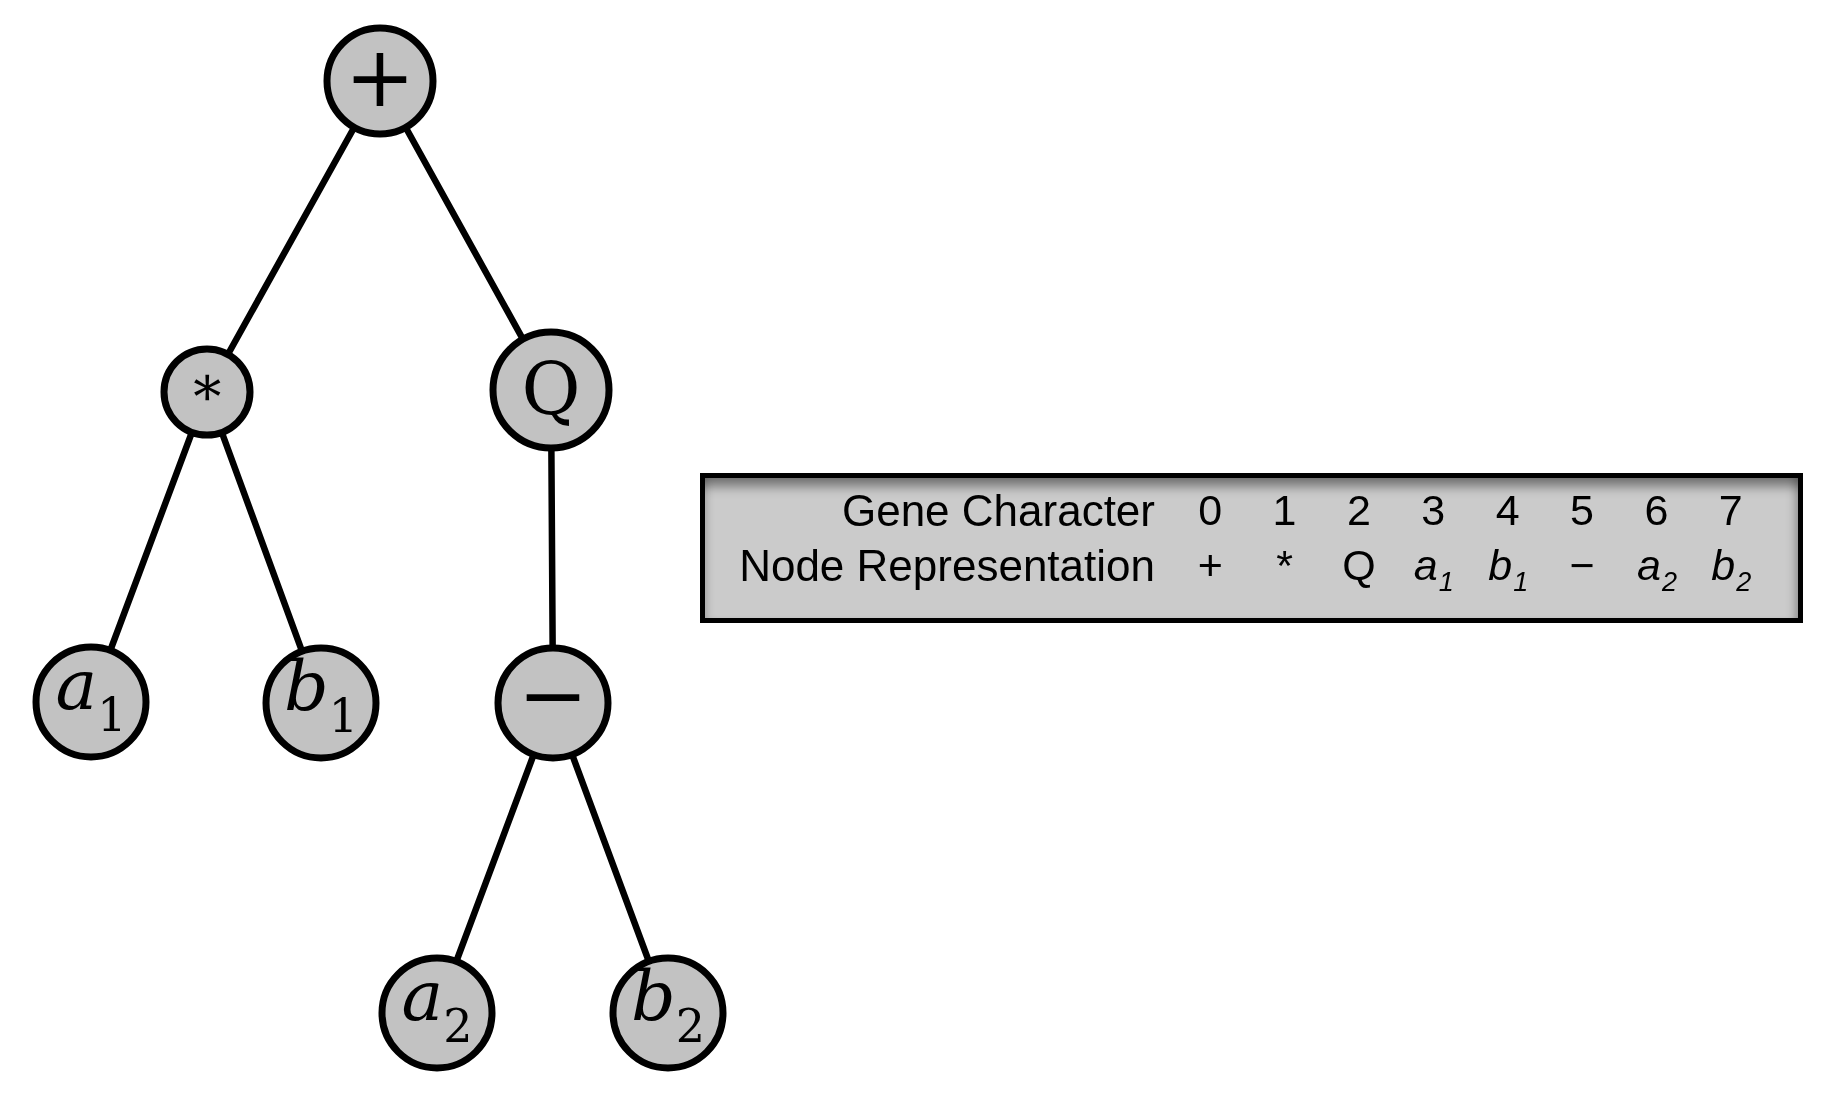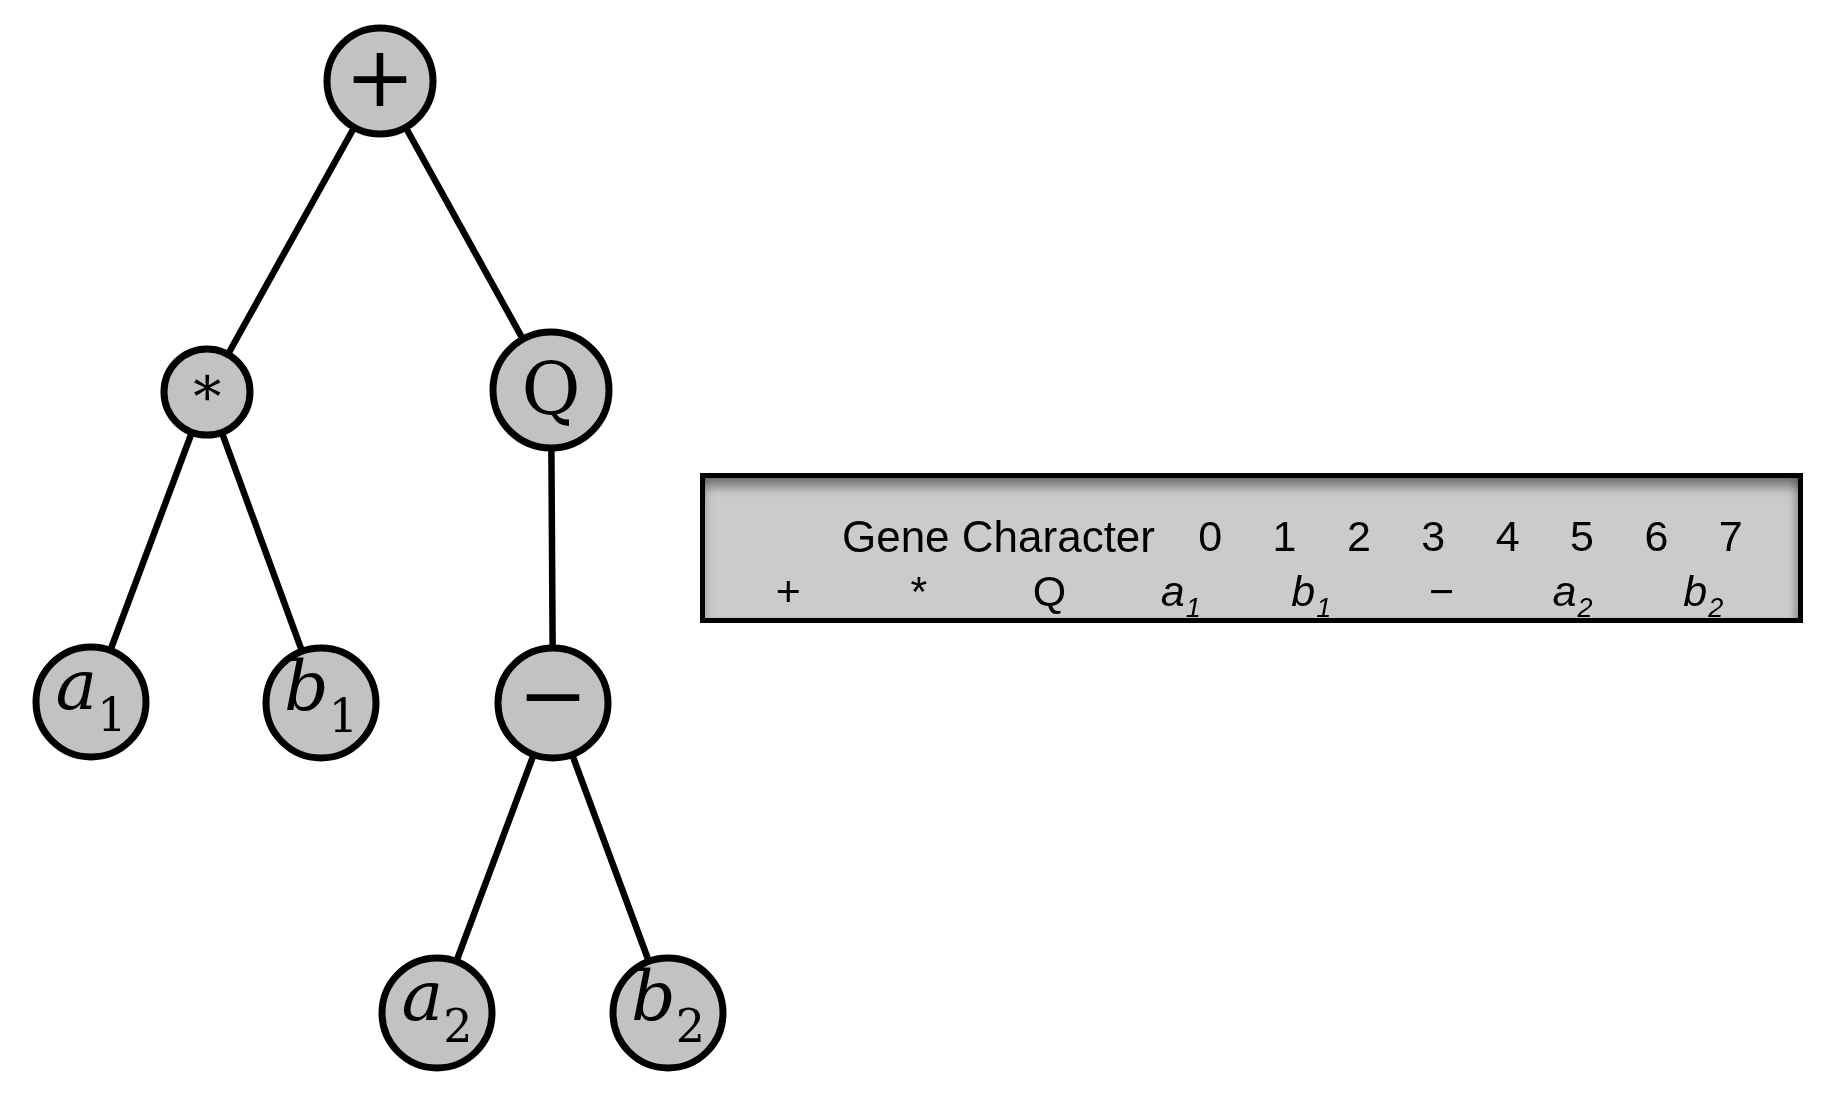--- a/index.html
+++ b/index.html
@@ -38,21 +38,21 @@
     left: 700px;
     top: 473px;
     width: 1103px;
     height: 150px;
     box-sizing: border-box;
     border: 5px solid #000000;
     background: #cbcbcb;
     box-shadow: inset 0 16px 12px -8px rgba(0,0,0,0.45),
                 inset -10px 0 10px -7px rgba(0,0,0,0.28),
                 inset 8px 0 8px -6px rgba(0,0,0,0.18);
-    padding-top: 31px;
+    padding-top: 5px;
   }
   .trow {
     display: flex;
     height: 55px;
     line-height: 55px;
     white-space: nowrap;
   }
   .tlabel {
     flex: 0 0 450px;
     text-align: right;
@@ -120,20 +120,21 @@
           <span class="tcell"><span>1</span></span>
           <span class="tcell"><span>2</span></span>
           <span class="tcell"><span>3</span></span>
           <span class="tcell"><span>4</span></span>
           <span class="tcell"><span>5</span></span>
           <span class="tcell"><span>6</span></span>
           <span class="tcell"><span>7</span></span>
         </div>
     </div>
     <div class="trow">
+      <div class="tlabel">Node Representation</div>
       <div class="tcells" id="cells-row-1">
           <span class="tcell"><span>+</span></span>
           <span class="tcell"><span>*</span></span>
           <span class="tcell"><span>Q</span></span>
           <span class="tcell"><span class="it">a</span><span class="tsub">1</span></span>
           <span class="tcell"><span class="it">b</span><span class="tsub">1</span></span>
           <span class="tcell"><span>−</span></span>
           <span class="tcell"><span class="it">a</span><span class="tsub">2</span></span>
           <span class="tcell"><span class="it">b</span><span class="tsub">2</span></span>
         </div>

